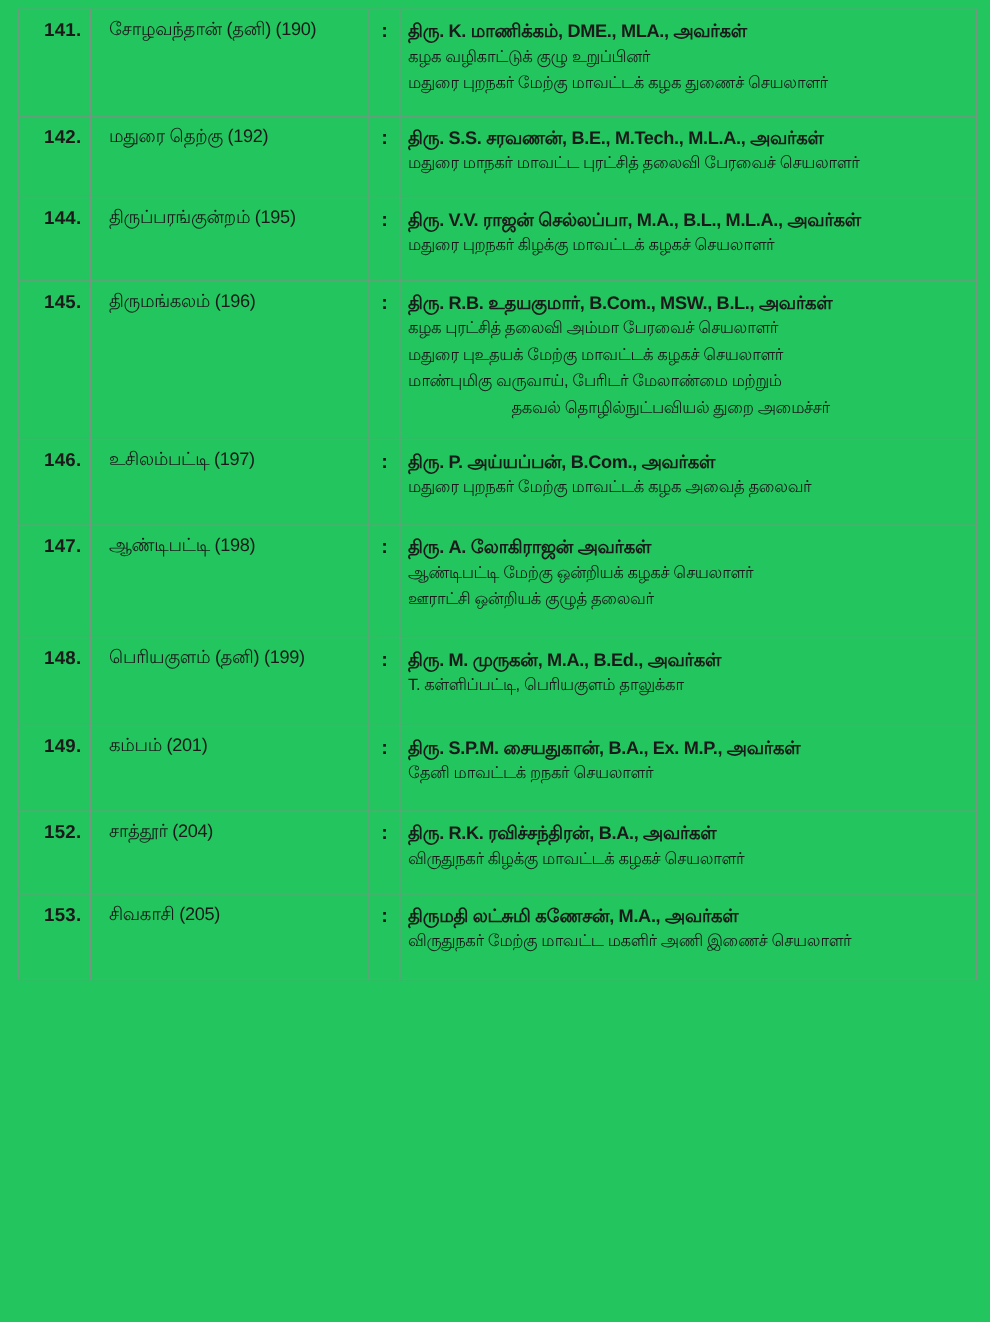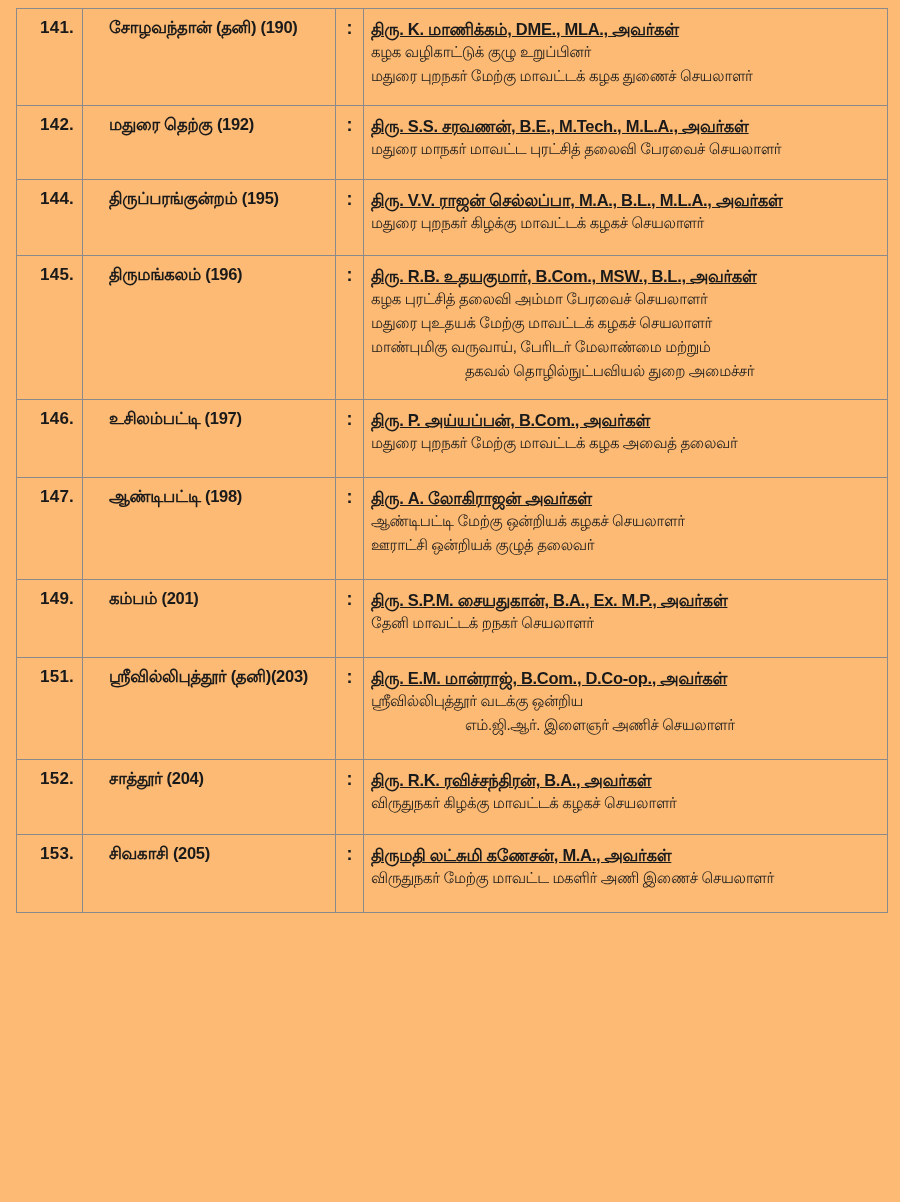--- a/index.html
+++ b/index.html
@@ -12,21 +12,21 @@
       height: 1202px;
       position: relative;
       overflow: hidden;
       font-family: "Liberation Sans", "DejaVu Sans", sans-serif;
       color: #1a1a1a;
     }
     .page {
       position: absolute;
       left: 0; top: 0;
       width: 900px; height: 1202px;
-      background: #fdba74;
+      background: #22c55e;
     }
     table.cand {
       position: absolute;
       left: 16px;
       top: 8px;
       width: 871px;
       border-collapse: collapse;
       table-layout: fixed;
     }
     table.cand td {
@@ -40,41 +40,40 @@
     col.c-colon { width: 28px; }
     col.c-det { width: 524px; }
     td.no {
       text-align: right;
       padding-right: 8px;
       font-weight: bold;
       font-size: 17px;
       letter-spacing: 0.2px;
     }
     td.const {
-      padding-left: 26px;
-      font-weight: bold;
+      padding-left: 16px;
+      font-weight: normal;
       font-size: 16.5px;
       letter-spacing: -0.3px;
     }
     td.colon {
       text-align: center;
       font-weight: bold;
       font-size: 18px;
     }
     td.det {
       padding-left: 7px;
       padding-right: 4px;
     }
     .det-name {
       font-weight: bold;
       font-size: 16.5px;
       letter-spacing: -0.3px;
       line-height: 22px;
       white-space: nowrap;
-      text-decoration: underline;
     }
     .det-line {
       font-size: 15px;
       letter-spacing: -0.4px;
       line-height: 24px;
       white-space: nowrap;
     }
     .det-line.indent {
       padding-left: 94px;
     }
@@ -143,37 +142,36 @@
         <tr style="height: 102px;">
           <td class="no">147.</td>
           <td class="const">ஆண்டிபட்டி (198)</td>
           <td class="colon">:</td>
           <td class="det">
             <div class="det-name">திரு. A. லோகிராஜன் அவர்கள்</div>
             <div class="det-line">ஆண்டிபட்டி மேற்கு ஒன்றியக் கழகச் செயலாளர்</div>
             <div class="det-line">ஊராட்சி ஒன்றியக் குழுத் தலைவர்</div>
           </td>
         </tr>
+        <tr style="height: 80px;">
+          <td class="no">148.</td>
+          <td class="const">பெரியகுளம் (தனி) (199)</td>
+          <td class="colon">:</td>
+          <td class="det">
+            <div class="det-name">திரு. M. முருகன், M.A., B.Ed., அவர்கள்</div>
+            <div class="det-line">T. கள்ளிப்பட்டி, பெரியகுளம் தாலுக்கா</div>
+          </td>
+        </tr>
         <tr style="height: 78px;">
           <td class="no">149.</td>
           <td class="const">கம்பம் (201)</td>
           <td class="colon">:</td>
           <td class="det">
             <div class="det-name">திரு. S.P.M. சையதுகான், B.A., Ex. M.P., அவர்கள்</div>
             <div class="det-line">தேனி மாவட்டக் றநகர் செயலாளர்</div>
-          </td>
-        </tr>
-        <tr style="height: 102px;">
-          <td class="no">151.</td>
-          <td class="const">ஸ்ரீவில்லிபுத்தூர் (தனி)(203)</td>
-          <td class="colon">:</td>
-          <td class="det">
-            <div class="det-name">திரு. E.M. மான்ராஜ், B.Com., D.Co-op., அவர்கள்</div>
-            <div class="det-line">ஸ்ரீவில்லிபுத்தூர் வடக்கு ஒன்றிய</div>
-            <div class="det-line indent">எம்.ஜி.ஆர். இளைஞர் அணிச் செயலாளர்</div>
           </td>
         </tr>
         <tr style="height: 75px;">
           <td class="no">152.</td>
           <td class="const">சாத்தூர் (204)</td>
           <td class="colon">:</td>
           <td class="det">
             <div class="det-name">திரு. R.K. ரவிச்சந்திரன், B.A., அவர்கள்</div>
             <div class="det-line">விருதுநகர் கிழக்கு மாவட்டக் கழகச் செயலாளர்</div>
           </td>

